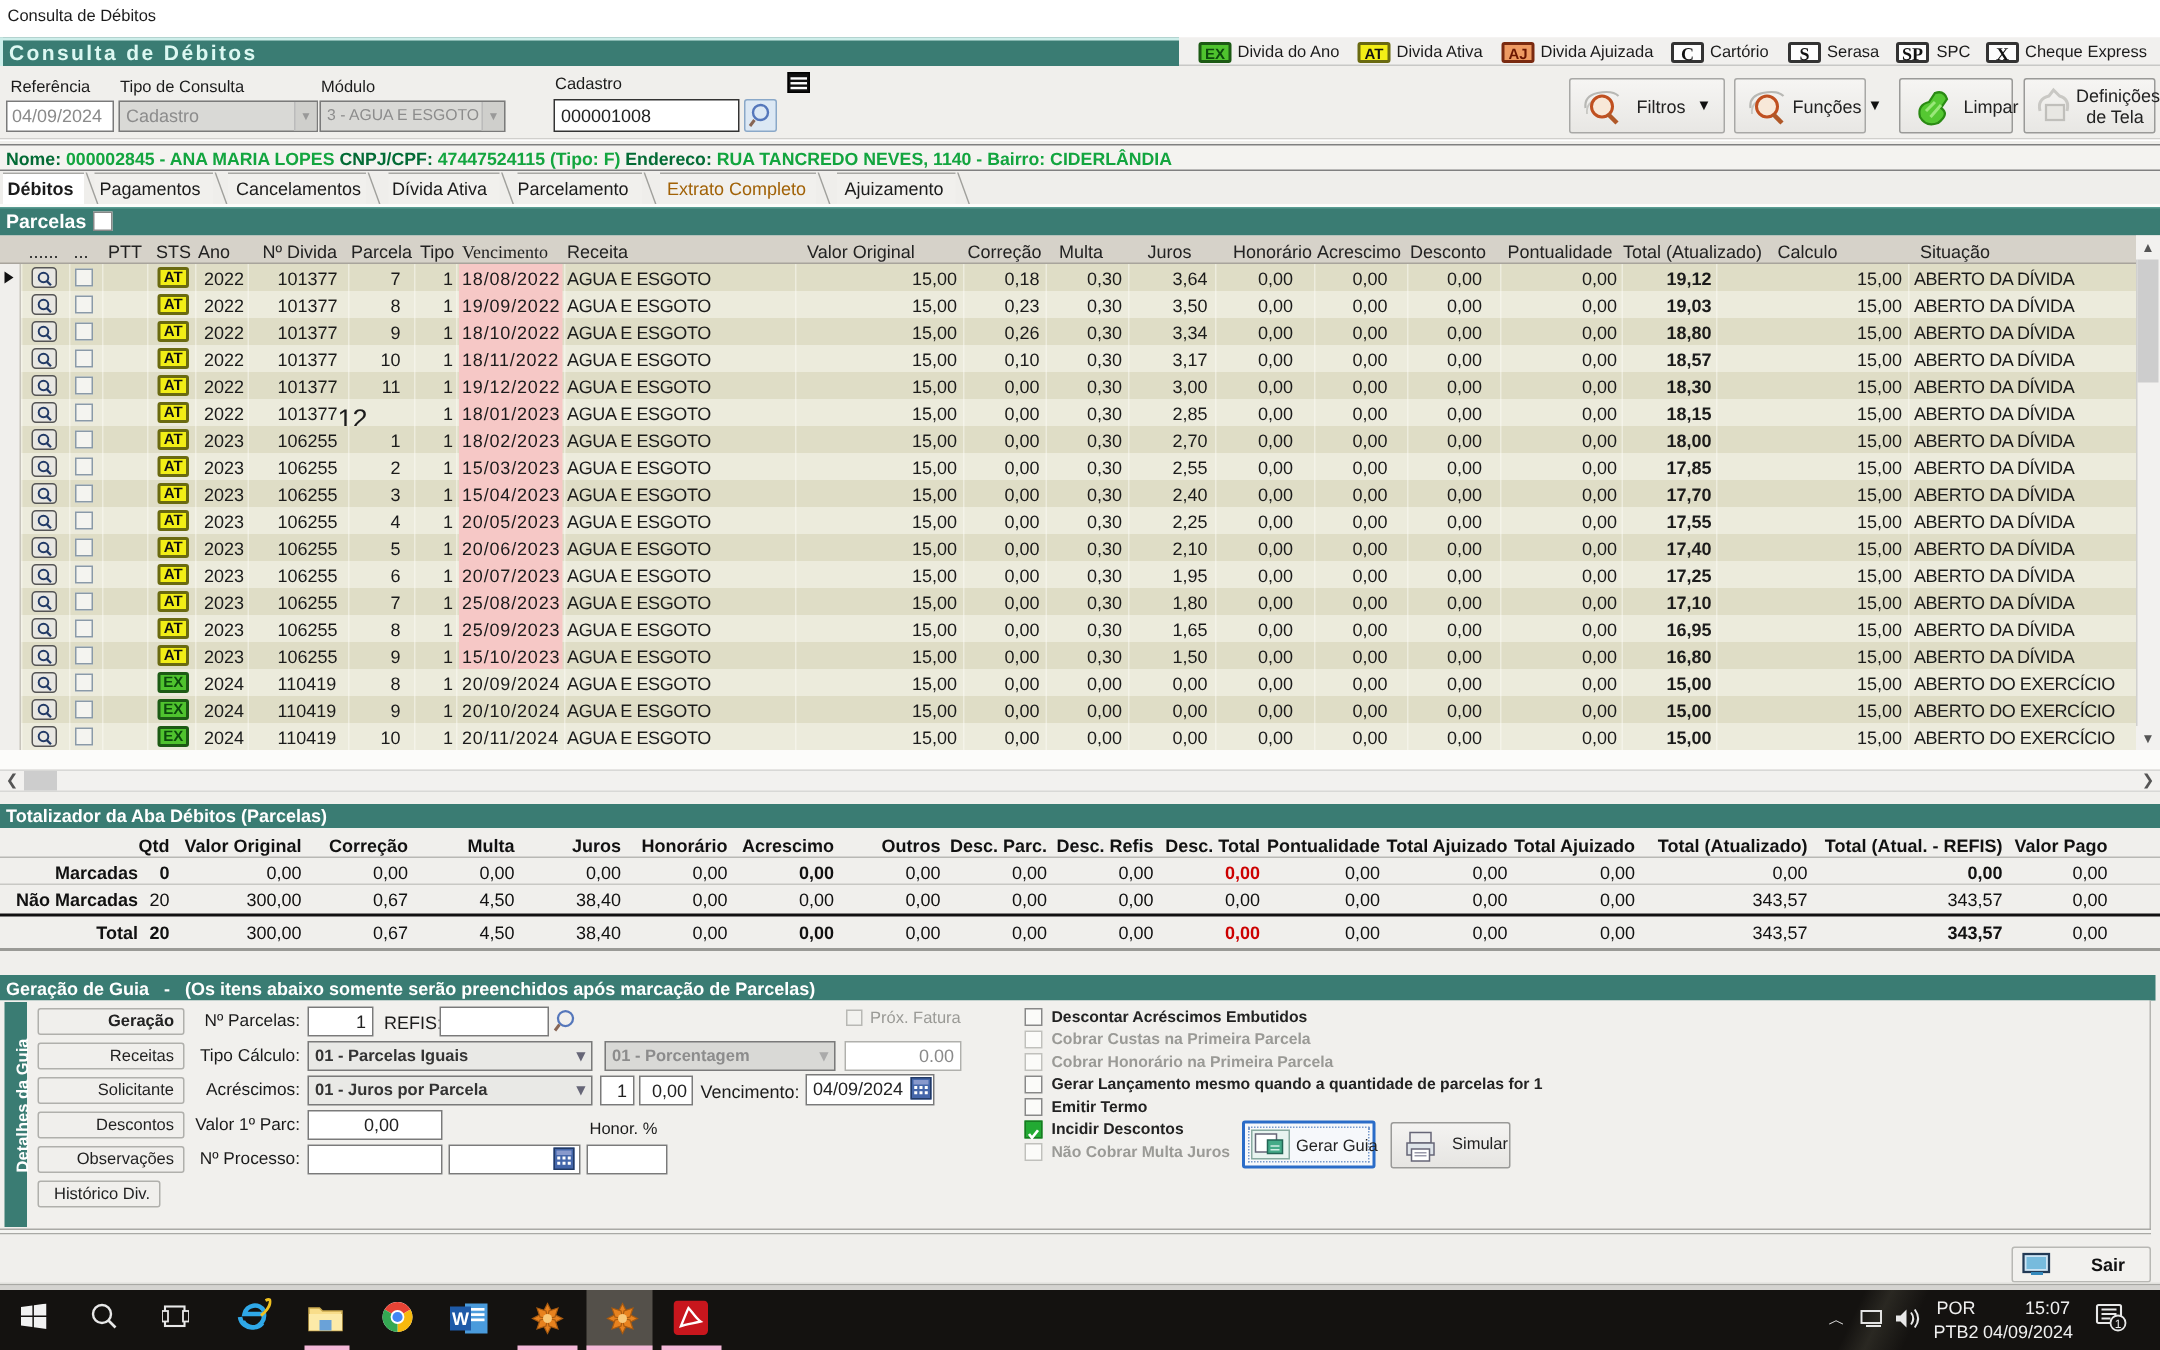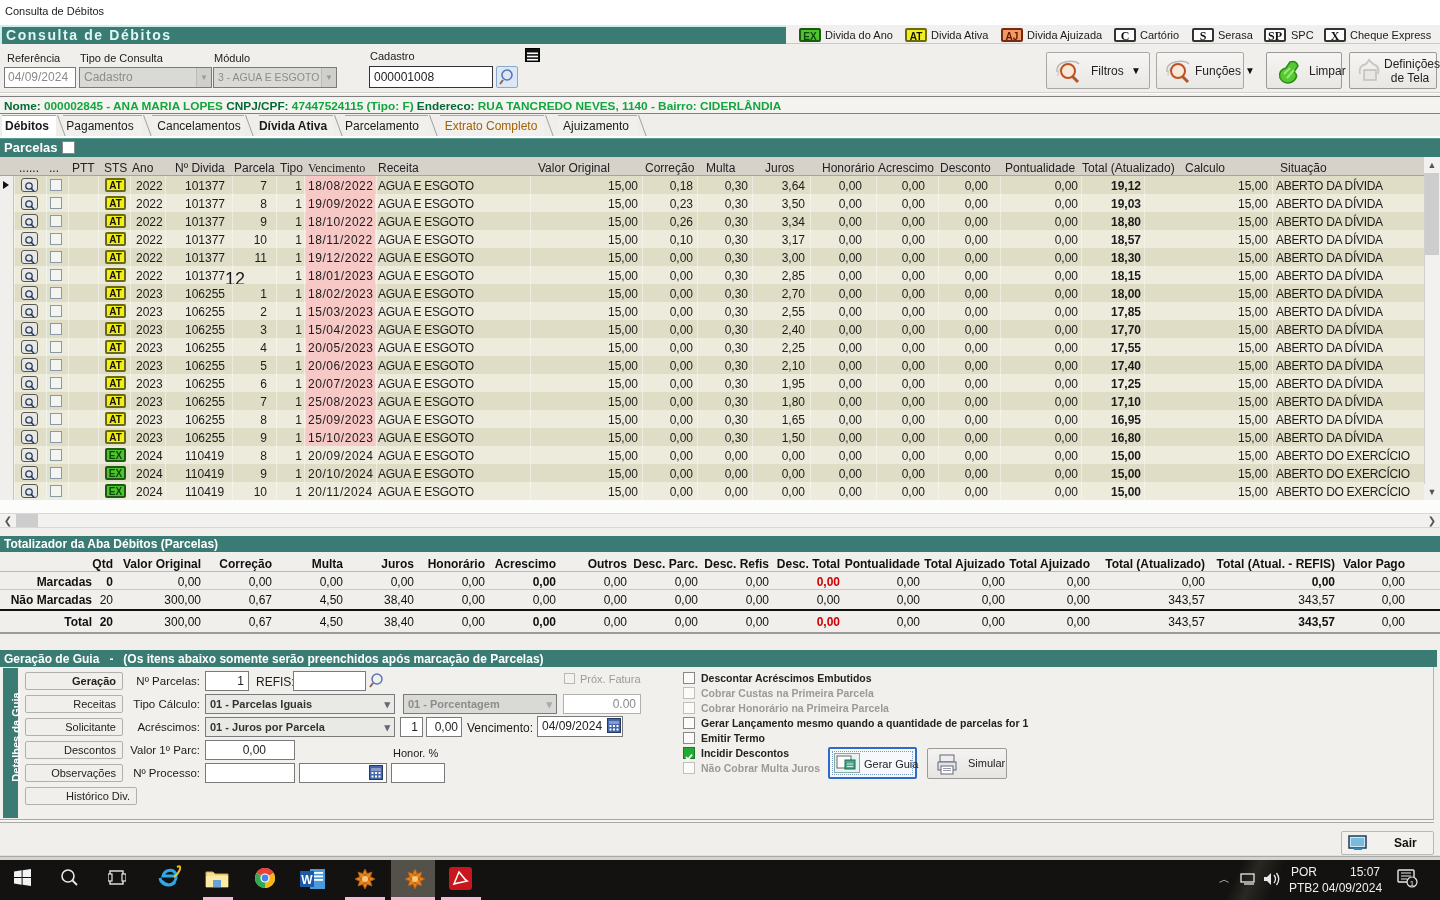--- a/index.html
+++ b/index.html
@@ -88,21 +88,21 @@
 <div class="abs" style="left:0;top:96px;width:1440px;height:18px;background:#f4f3f0;border:1px solid #808080;border-left:none;border-right:none;"></div>
 <div class="abs" style="left:4px;top:99px;font-size:11.8px;font-weight:bold;"><span style="color:#036b35;">Nome:</span> <span style="color:#13a53f;">000002845 - ANA MARIA LOPES</span> <span style="color:#036b35;">CNPJ/CPF:</span> <span style="color:#13a53f;">47447524115 (Tipo: F)</span> <span style="color:#036b35;">Endereco:</span> <span style="color:#13a53f;">RUA TANCREDO NEVES, 1140 - Bairro: CIDERLÂNDIA</span></div>
 <div class="abs" style="left:0;top:115px;width:1440px;height:21px;background:#efeeeb;"></div>
 <div class="abs" style="left:2px;top:115px;width:54px;height:21px;background:#ffffff;border-top:1px solid #a8a8a4;"></div>
 <div class="abs" style="left:27px;top:119px;width:120px;margin-left:-60px;text-align:center;font-size:12px;font-weight:bold;color:#1b1b1b;">Débitos</div>
 <div class="abs" style="left:63px;top:115px;width:79px;height:21px;background:#f1f0ed;border-top:1px solid #a8a8a4;"></div>
 <div class="abs" style="left:100px;top:119px;width:120px;margin-left:-60px;text-align:center;font-size:12px;font-weight:normal;color:#1b1b1b;">Pagamentos</div>
 <div class="abs" style="left:152px;top:115px;width:92px;height:21px;background:#f1f0ed;border-top:1px solid #a8a8a4;"></div>
 <div class="abs" style="left:199px;top:119px;width:120px;margin-left:-60px;text-align:center;font-size:12px;font-weight:normal;color:#1b1b1b;">Cancelamentos</div>
 <div class="abs" style="left:259px;top:115px;width:74px;height:21px;background:#f1f0ed;border-top:1px solid #a8a8a4;"></div>
-<div class="abs" style="left:293px;top:119px;width:120px;margin-left:-60px;text-align:center;font-size:12px;font-weight:bold;color:#1b1b1b;">Dívida Ativa</div>
+<div class="abs" style="left:293px;top:119px;width:120px;margin-left:-60px;text-align:center;font-size:12px;font-weight:normal;color:#1b1b1b;">Dívida Ativa</div>
 <div class="abs" style="left:345px;top:115px;width:83px;height:21px;background:#f1f0ed;border-top:1px solid #a8a8a4;"></div>
 <div class="abs" style="left:382px;top:119px;width:120px;margin-left:-60px;text-align:center;font-size:12px;font-weight:normal;color:#1b1b1b;">Parcelamento</div>
 <div class="abs" style="left:440px;top:115px;width:104px;height:21px;background:#f1f0ed;border-top:1px solid #a8a8a4;"></div>
 <div class="abs" style="left:491px;top:119px;width:120px;margin-left:-60px;text-align:center;font-size:12px;font-weight:normal;color:#a16207;">Extrato Completo</div>
 <div class="abs" style="left:558px;top:115px;width:79px;height:21px;background:#f1f0ed;border-top:1px solid #a8a8a4;"></div>
 <div class="abs" style="left:596px;top:119px;width:120px;margin-left:-60px;text-align:center;font-size:12px;font-weight:normal;color:#1b1b1b;">Ajuizamento</div>
 <div class="abs" style="left:57px;top:115px;width:1px;height:22px;background:#a0a09c;transform:skewX(20deg);transform-origin:top left;"></div>
 <div class="abs" style="left:143px;top:115px;width:1px;height:22px;background:#a0a09c;transform:skewX(20deg);transform-origin:top left;"></div>
 <div class="abs" style="left:245px;top:115px;width:1px;height:22px;background:#a0a09c;transform:skewX(20deg);transform-origin:top left;"></div>
 <div class="abs" style="left:334px;top:115px;width:1px;height:22px;background:#a0a09c;transform:skewX(20deg);transform-origin:top left;"></div>
@@ -713,21 +713,21 @@
 <div class="abs teal" style="left:0;top:650px;width:1437px;height:17px;"></div>
 <div class="abs" style="left:0;top:667px;width:1433px;height:152px;background:#f1f0ed;"></div>
 <div class="abs" style="left:4px;top:652px;font-size:12px;font-weight:bold;color:#fff;">Geração de Guia&nbsp;&nbsp;&nbsp;-&nbsp;&nbsp;&nbsp;(Os itens abaixo somente serão preenchidos após marcação de Parcelas)</div>
 <div class="abs teal" style="left:3px;top:668px;width:15px;height:150px;"></div>
 <div class="abs" style="left:-57px;top:731px;width:145px;text-align:center;font-size:11px;font-weight:bold;color:#fff;transform:rotate(-90deg);">Detalhes da Guia</div>
 <div class="abs" style="left:25px;top:672px;width:98px;height:18px;background:#f0efec;border:1px solid #b0b0ac;border-radius:2px;text-align:right;font-size:11px;font-weight:bold;color:#222;line-height:17px;padding-right:6px;">Geração</div>
 <div class="abs" style="left:25px;top:695px;width:98px;height:18px;background:#f0efec;border:1px solid #b0b0ac;border-radius:2px;text-align:right;font-size:11px;color:#222;line-height:17px;padding-right:6px;">Receitas</div>
 <div class="abs" style="left:25px;top:718px;width:98px;height:18px;background:#f0efec;border:1px solid #b0b0ac;border-radius:2px;text-align:right;font-size:11px;color:#222;line-height:17px;padding-right:6px;">Solicitante</div>
 <div class="abs" style="left:25px;top:741px;width:98px;height:18px;background:#f0efec;border:1px solid #b0b0ac;border-radius:2px;text-align:right;font-size:11px;color:#222;line-height:17px;padding-right:6px;">Descontos</div>
 <div class="abs" style="left:25px;top:764px;width:98px;height:18px;background:#f0efec;border:1px solid #b0b0ac;border-radius:2px;text-align:right;font-size:11px;color:#222;line-height:17px;padding-right:6px;">Observações</div>
-<div class="abs" style="left:25px;top:787px;width:112px;height:18px;background:#f0efec;border:1px solid #b0b0ac;border-radius:2px;text-align:right;font-size:11px;color:#222;line-height:17px;padding-right:6px;">Histórico Div.</div>
+<div class="abs" style="left:25px;top:787px;width:82px;height:18px;background:#f0efec;border:1px solid #b0b0ac;border-radius:2px;text-align:right;font-size:11px;color:#222;line-height:17px;padding-right:6px;">Histórico Div.</div>
 <div class="abs lbl" style="left:60px;top:675px;width:140px;text-align:right;font-size:11.5px;">Nº Parcelas:</div>
 <div class="inp" style="left:205px;top:671px;width:44px;height:20px;text-align:right;padding-right:4px;line-height:18px;">1</div>
 <div class="abs lbl" style="left:256px;top:675px;font-size:12px;">REFIS:</div>
 <div class="inp" style="left:293px;top:671px;width:73px;height:20px;"></div>
 <div class="abs" style="left:368px;top:671px;width:18px;height:19px;"><svg width="18" height="19" viewBox="0 0 18 19">
       <circle cx="9" cy="8" r="5" fill="none" stroke="#5577bb" stroke-width="1.5"></circle>
       <line x1="5" y1="12" x2="2" y2="16" stroke="#886655" stroke-width="2"></line>
     </svg></div>
 <div class="abs" style="left:564px;top:673px;width:11px;height:11px;background:#f2f2ef;border:1px solid #b8b8b4;"></div>
 <div class="abs" style="left:580px;top:673px;font-size:11px;color:#9a9a96;">Próx. Fatura</div>

